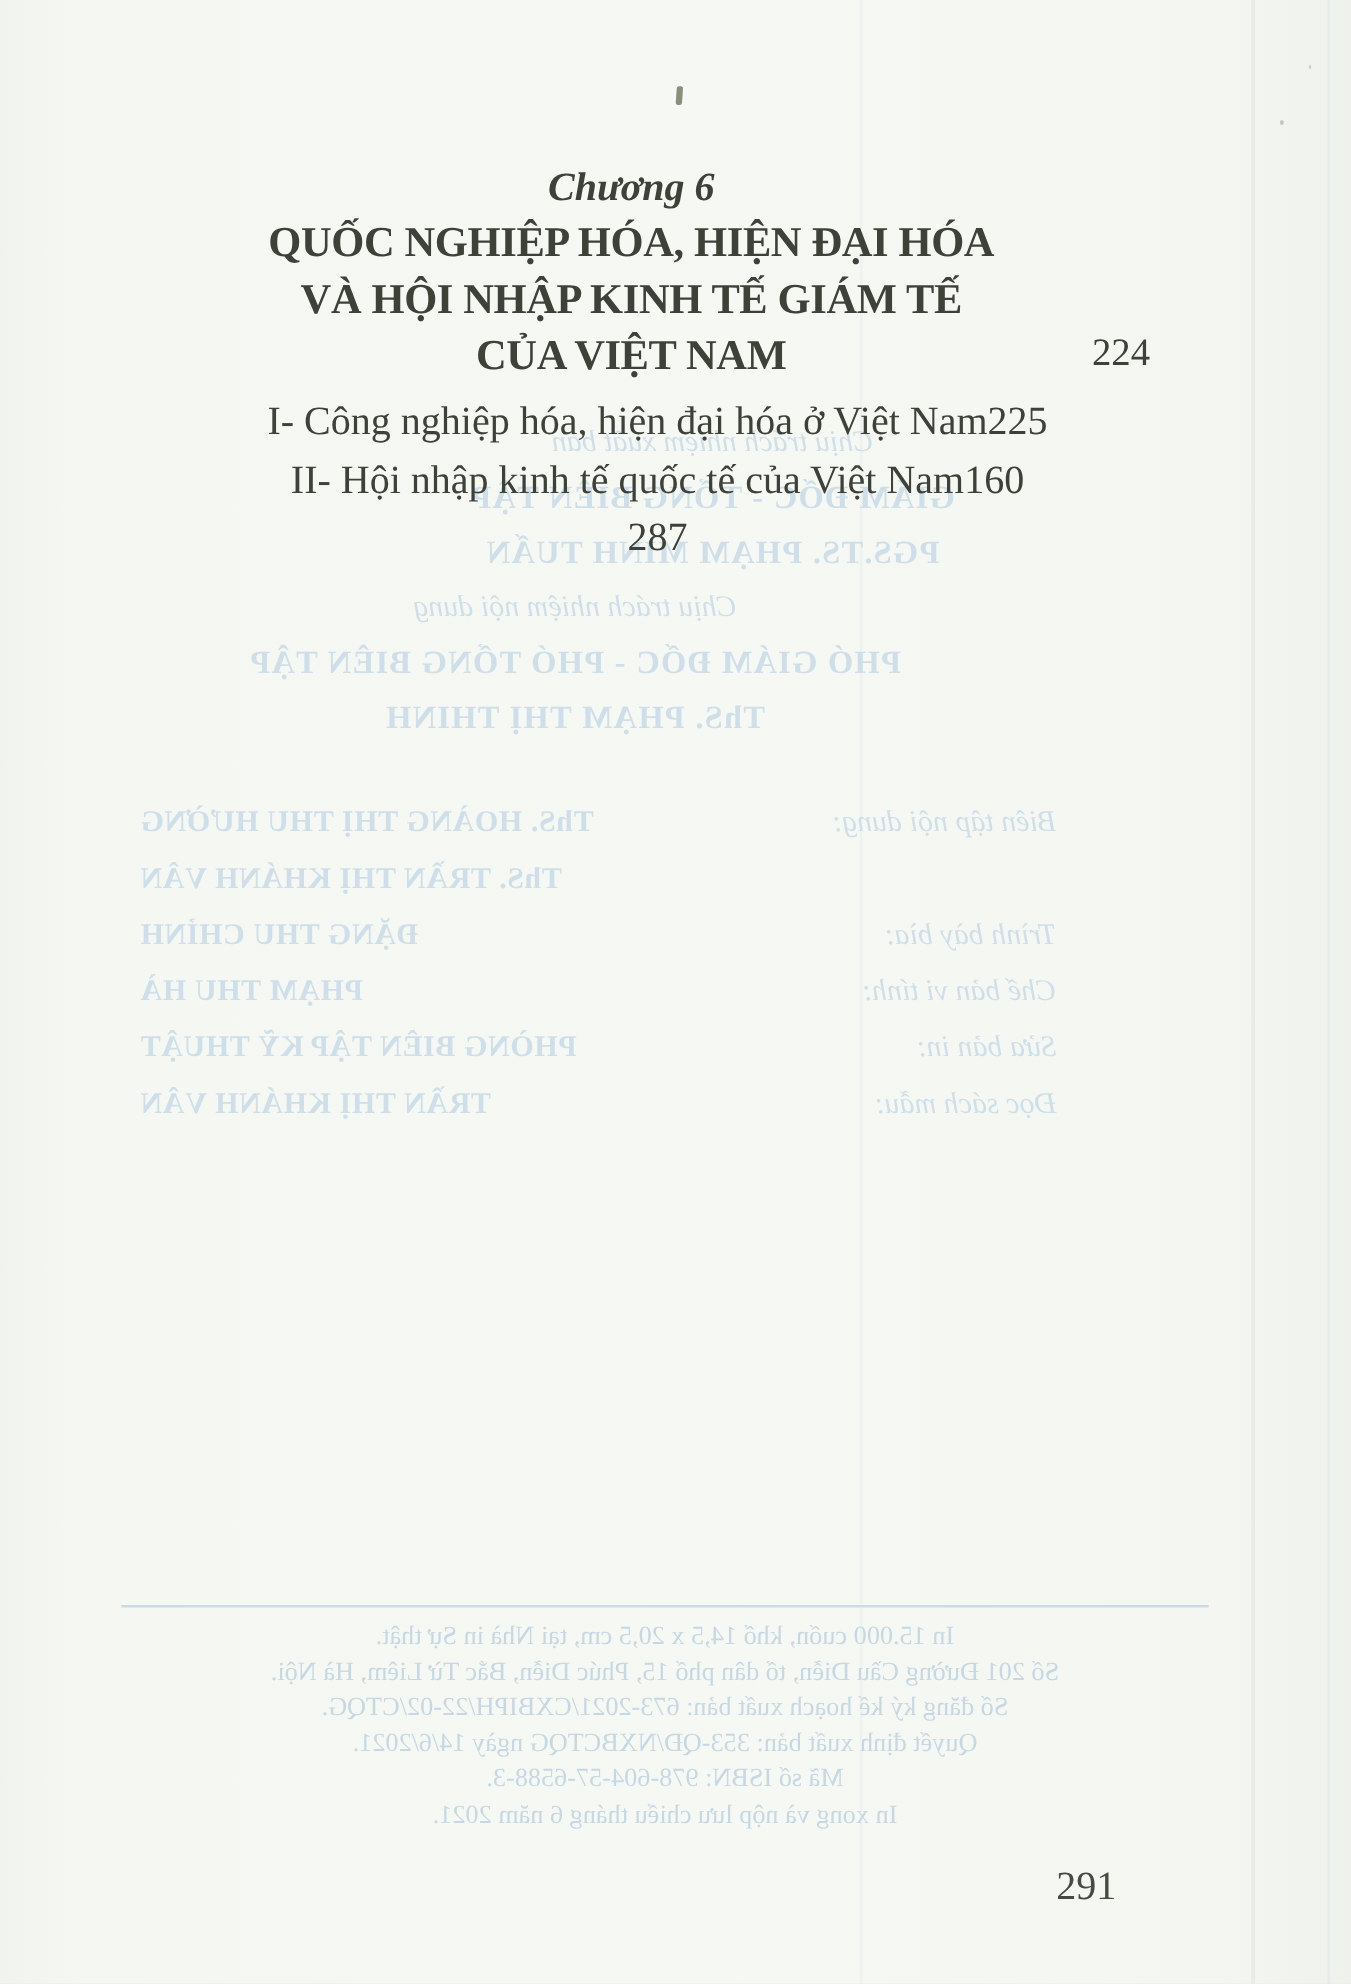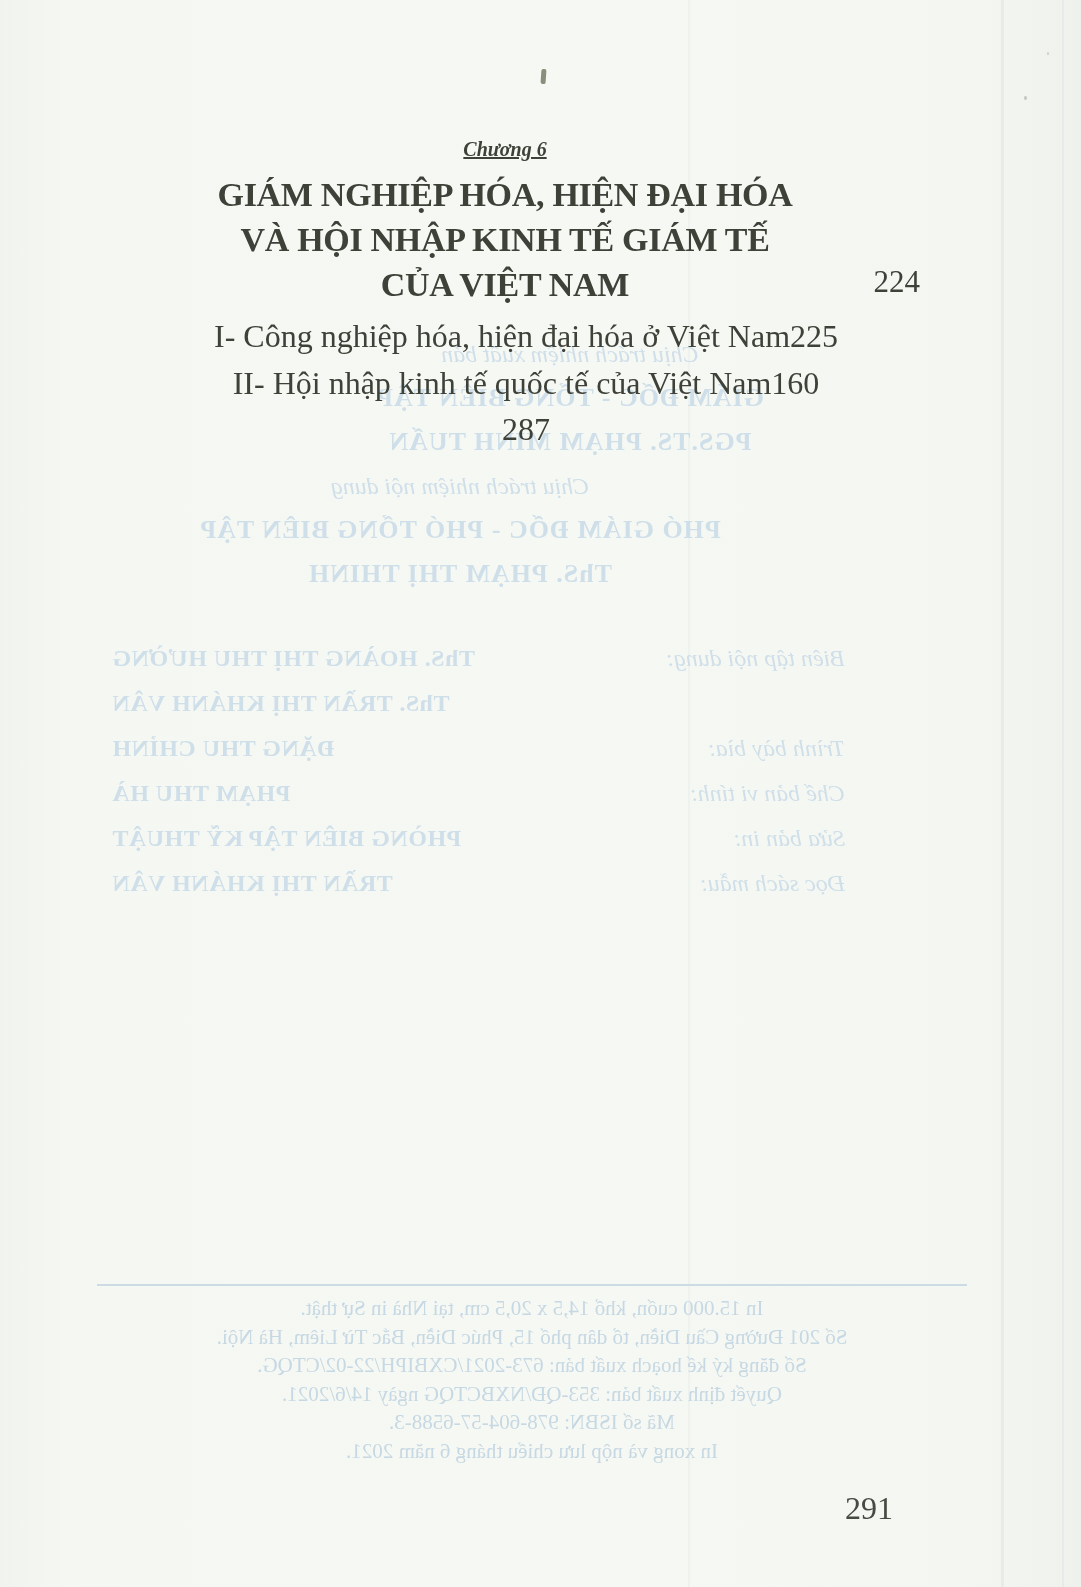--- a/index.html
+++ b/index.html
@@ -14,21 +14,21 @@
   .streak-2{left:1062px;width:2px;background:rgba(165,192,210,.12);}
   .streak-3{left:688px;width:2px;background:rgba(165,192,210,.08);}
   .speck{position:absolute;left:541px;top:69px;width:5px;height:15px;border-radius:2px;
          background:#70725f;transform:rotate(4deg);opacity:.8;}
   .speck-2{position:absolute;left:1024px;top:96px;width:3px;height:4px;border-radius:50%;
          background:#9aa49c;opacity:.55;}
   .speck-3{position:absolute;left:1047px;top:52px;width:2px;height:3px;border-radius:50%;
          background:#9aa49c;opacity:.45;}
   
   .chapter-heading{position:absolute;left:65px;top:126px;width:880px;text-align:center;z-index:2;}
-  .chapter-label{font-size:20px;font-style:italic;font-weight:bold;line-height:46px;text-decoration:underline;}
+  .chapter-label{font-size:32px;font-style:italic;font-weight:bold;line-height:46px;}
   .chapter-title{font-size:34px;font-weight:bold;line-height:45px;letter-spacing:-0.3px;white-space:nowrap;}
   .chapter-page{position:absolute;top:264px;left:65px;width:855px;text-align:right;
                 font-size:31px;z-index:2;}
   .toc{position:absolute;left:85px;top:318px;width:843px;z-index:2;}
   .toc-row{display:flex;justify-content:center;align-items:flex-start;
            height:46.5px;font-size:32px;white-space:nowrap;margin-left:39px;}
   .toc-row.italic .toc-label{font-style:italic;}
   .folio{position:absolute;left:845px;top:1490px;width:92px;
          font-size:32px;z-index:2;color:#474a40;}
   
@@ -102,21 +102,21 @@
     <div class="st-line">In 15.000 cuốn, khổ 14,5 x 20,5 cm, tại Nhà in Sự thật.</div>
     <div class="st-line">Số 201 Đường Cầu Diễn, tổ dân phố 15, Phúc Diễn, Bắc Từ Liêm, Hà Nội.</div>
     <div class="st-line">Số đăng ký kế hoạch xuất bản: 673-2021/CXBIPH/22-02/CTQG.</div>
     <div class="st-line">Quyết định xuất bản: 353-QĐ/NXBCTQG ngày 14/6/2021.</div>
     <div class="st-line">Mã số ISBN: 978-604-57-6588-3.</div>
     <div class="st-line">In xong và nộp lưu chiểu tháng 6 năm 2021.</div>
   </div>
 
   <section class="chapter-heading">
     <div class="chapter-label">Chương 6</div>
-    <div class="chapter-title">GIÁM NGHIỆP HÓA, HIỆN ĐẠI HÓA</div>
+    <div class="chapter-title">QUỐC NGHIỆP HÓA, HIỆN ĐẠI HÓA</div>
     <div class="chapter-title">VÀ HỘI NHẬP KINH TẾ GIÁM TẾ</div>
     <div class="chapter-title">CỦA VIỆT NAM</div>
   </section>
   <div class="chapter-page">224</div>
 
   <section class="toc">
     <div class="toc-row">
       <span class="toc-label">I- Công nghiệp hóa, hiện đại hóa ở Việt Nam</span>
       <span class="toc-page">225</span>
     </div>

